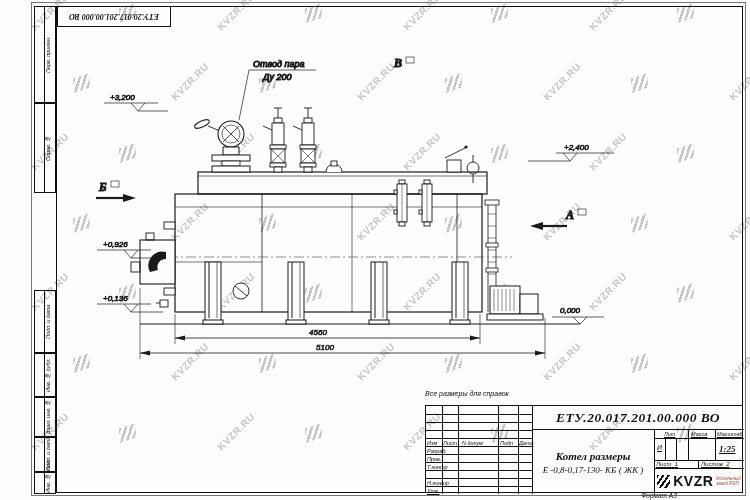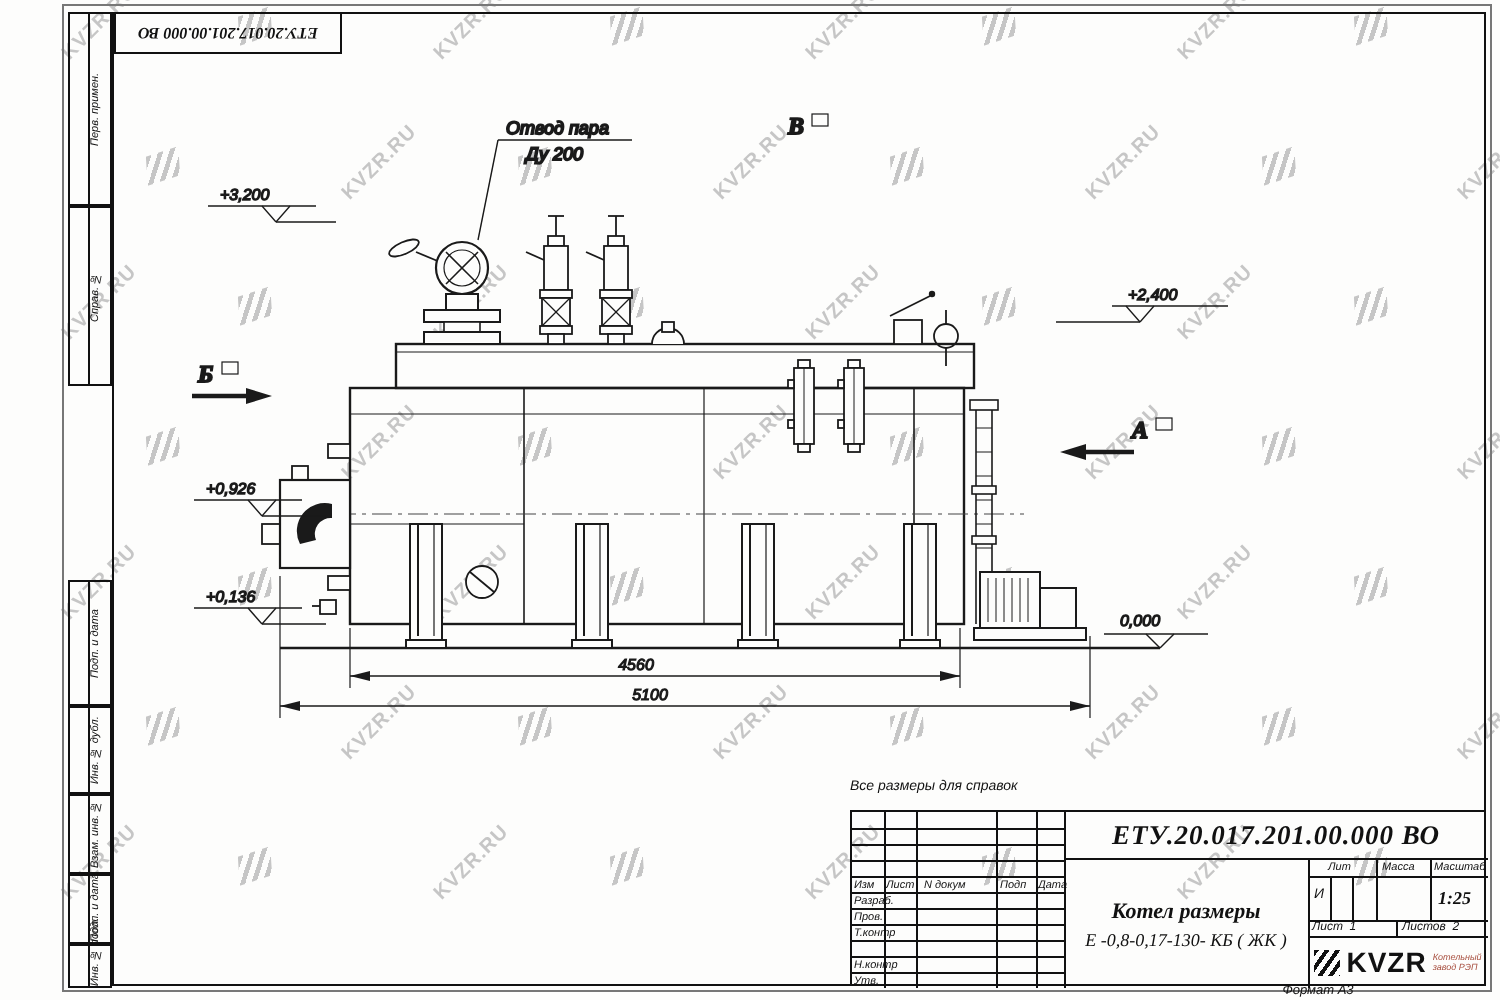--- a/index.html
+++ b/index.html
@@ -23,21 +23,21 @@
   .corner-stamp span{display:block;transform:rotate(180deg);font:italic bold 8px "Liberation Serif",serif;white-space:nowrap;}
   
   .mbox{position:absolute;left:34px;width:22px;border:1.1px solid #111;box-sizing:border-box;}
   .mbox .mline{position:absolute;left:9px;top:0;bottom:0;width:1px;background:#111;}
   .vlabel{position:absolute;left:10px;top:0;width:11px;height:100%;writing-mode:vertical-rl;
           transform:rotate(180deg);text-align:center;font:italic 5.5px "Liberation Sans",sans-serif;white-space:nowrap;}
   
   .tb{position:absolute;left:425px;top:405px;width:318px;height:88px;border:1.7px solid #111;box-sizing:border-box;}
   .tb .h{position:absolute;background:#111;height:1px;}
   .tb .v{position:absolute;background:#111;width:1px;}
-  .tb .cell{position:absolute;font:italic 5.5px "Liberation Sans",sans-serif;white-space:nowrap;}
+  .tb .cell{position:absolute;font:italic 5.5px "Liberation Sans",sans-serif;white-space:nowrap;text-decoration:underline;}
   .tb-docnum{position:absolute;left:106px;top:0;width:212px;height:24px;display:flex;align-items:center;justify-content:center;
              font:italic bold 13.5px "Liberation Serif",serif;letter-spacing:.5px;}
   .tb-name{position:absolute;left:106px;top:24px;width:122px;height:64px;display:flex;flex-direction:column;
            align-items:center;justify-content:center;gap:3px;text-align:center;}
   .tb-name .l1{font:italic bold 11px "Liberation Serif",serif;}
   .tb-name .l2{font:italic 9px "Liberation Serif",serif;}
   .tb-logo{position:absolute;left:229px;top:63px;width:88px;height:24px;display:flex;align-items:center;justify-content:center;gap:3px;}
   .tb-logo .mark{width:13px;height:13px;background:repeating-linear-gradient(125deg,#111 0 2px,transparent 2px 4.4px);}
   .tb-logo .kvzr{font:bold 14px "Liberation Sans",sans-serif;letter-spacing:.5px;}
   .tb-logo .cap{display:flex;flex-direction:column;font:italic 4.5px "Liberation Sans",sans-serif;color:#a85040;line-height:1.2;}

